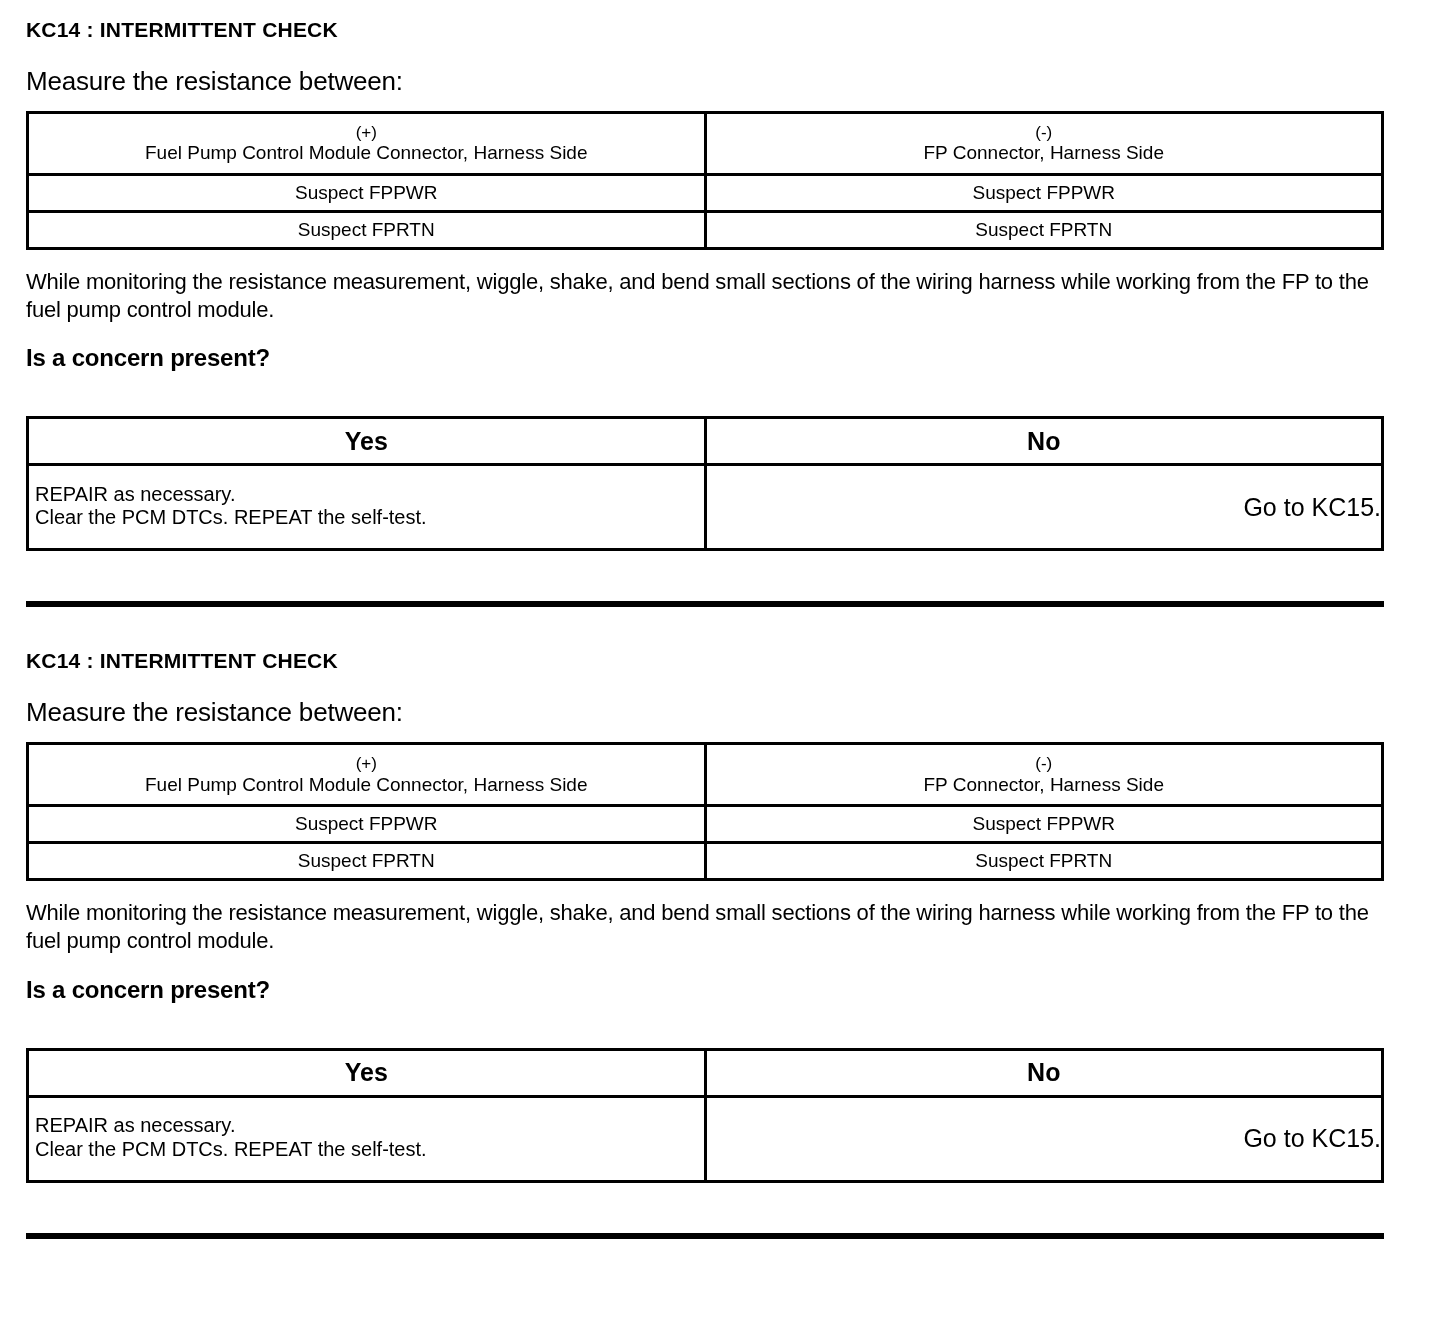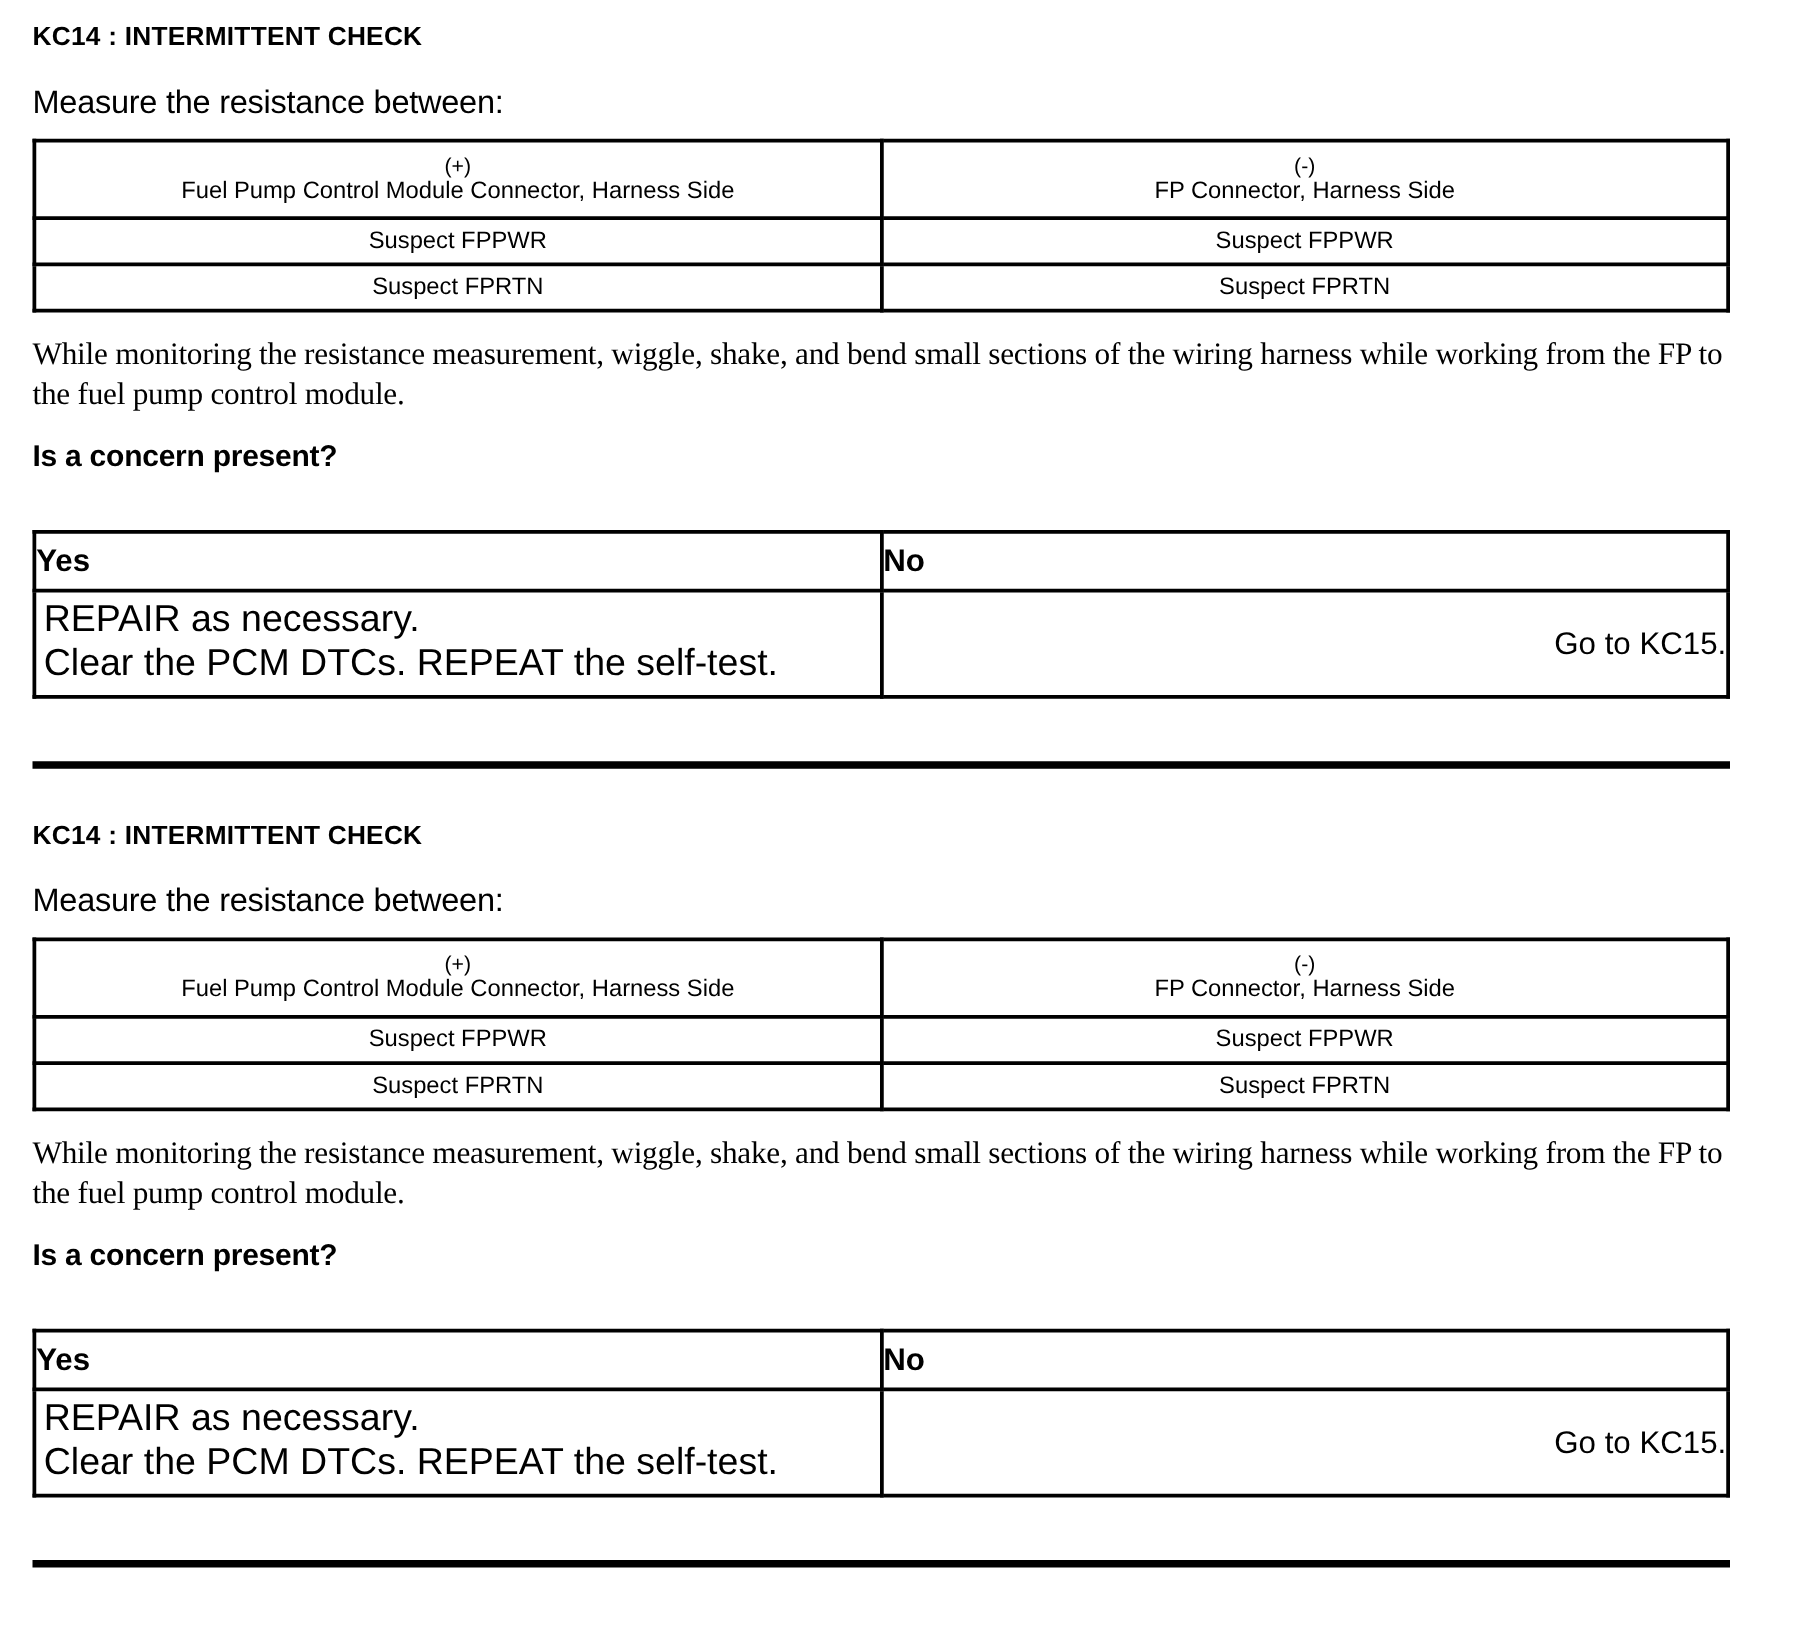--- a/index.html
+++ b/index.html
@@ -63,53 +63,53 @@
     display: block;
     font-size: 19px;
     line-height: 1.15;
     text-align: center;
   }
   table.meas td.row {
     height: 30px;
     font-size: 19px;
   }
   .narrative {
-    font-size: 25px;
+    font-size: 22px;
     line-height: 1.28;
     margin: 18px 0 0 2px;
     max-width: 1380px;
     letter-spacing: -0.2px;
-    font-family: Liberation Serif, serif;
   }
   .question {
     font-size: 24px;
     font-weight: bold;
     margin: 20px 0 0 2px;
     letter-spacing: -0.2px;
   }
   
   table.yesno {
     border-collapse: collapse;
     width: 1358px;
     margin: 44px 0 0 2px;
     table-layout: fixed;
   }
   table.yesno td {
     border: 3px solid #000;
     vertical-align: middle;
   }
   table.yesno td.yn-head {
+    text-align: center;
     font-size: 25px;
     font-weight: bold;
     height: 44px;
     padding: 0;
   }
   table.yesno td.yn-body-left {
     text-align: left;
-    font-size: 30px;
+    font-size: 20px;
     padding: 4px 0 6px 6px;
     line-height: 1.16;
     height: 72px;
   }
   table.yesno td.yn-body-right {
     text-align: right;
     font-size: 25px;
     padding: 0;
     height: 72px;
   }

